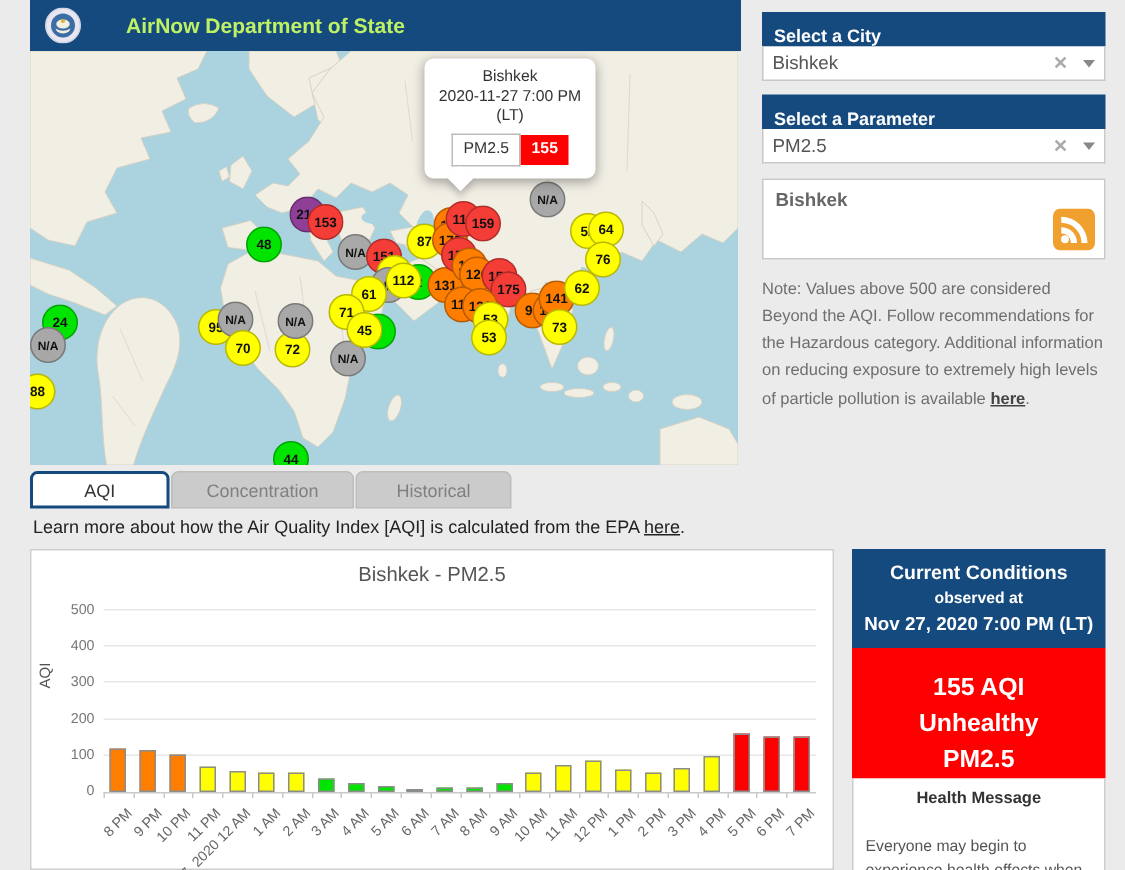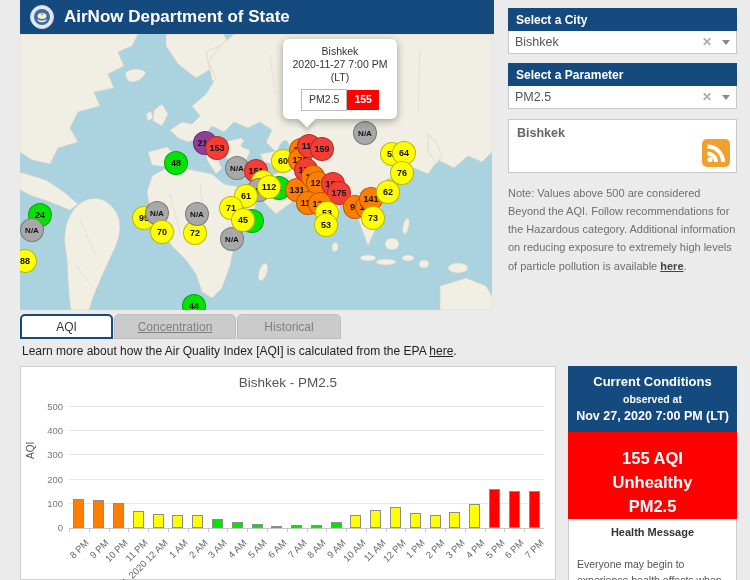--- a/index.html
+++ b/index.html
@@ -6,21 +6,21 @@
   html,body { margin:0; padding:0; }
   body {
     width:750px; height:580px; overflow:hidden; position:relative;
     background:#ebebeb; font-family:"Liberation Sans", sans-serif;
   }
   .abs { position:absolute; }
 
   
   #headerbar { left:20px; top:0; width:474px; height:34px; background:#154a7f;
     display:flex; align-items:center; gap:10px; padding:0 10px; }
-  #headerbar .title { color:#ffffff; font-weight:bold; font-size:17px; }
+  #headerbar .title { color:#bef264; font-weight:bold; font-size:14px;margin-left:20px; }
   #seal { width:24px; height:24px; flex:0 0 auto; }
 
   
   #map { left:20px; top:34px; width:472px; height:276px; overflow:hidden; background:#aad3df; }
   #map svg { position:absolute; left:0; top:0; }
   .marker { position:absolute; width:24px; height:24px; border-radius:50%;
     display:flex; align-items:center; justify-content:center;
     font-size:9px; font-weight:bold; color:#111;
     border:1px solid rgba(0,0,0,.28); z-index:2; }
   .marker.na { font-size:8px; }
@@ -32,21 +32,21 @@
   #popup .tail { position:absolute; left:18px; bottom:-6px; width:12px; height:12px;
     background:#fff; transform:rotate(45deg); box-shadow:3px 3px 4px rgba(0,0,0,.18); z-index:4;}
   #popup table { border-collapse:collapse; margin:5px auto 0 auto; }
   #popup th { background:#154a7f; color:#fff; font-size:10.5px; padding:3px 7px; }
   #popup td { font-size:10.5px; padding:3px 7px; }
   #popup td.pollutant { border:1px solid #bbb; background:#fff; }
   #popup td.aqi { background:#ff0000; color:#fff; font-weight:bold; }
 
   
   .panel-header { left:508px; width:229px; height:23px; background:#154a7f; color:#fff;
-    font-size:12px; font-weight:bold; display:flex; align-items:center; padding:0 8px; }
+    font-size:12px; font-weight:bold; display:flex; align-items:flex-end; padding:0 8px; }
   .dropdown { left:508px; width:229px; height:23px; background:#fff; border:1px solid #c8c8c8;
     border-top:none; display:flex; align-items:center; padding:0 6px; font-size:12.5px; color:#555; }
   .dropdown .val { flex:1; }
   .dd-x { color:#aaa; font-size:12px; font-weight:bold; margin-right:10px; cursor:pointer; }
   .dd-caret { width:0; height:0; border-left:4px solid transparent; border-right:4px solid transparent;
     border-top:5px solid #888; }
   #feedbox { left:508px; top:119px; width:229px; height:54px; background:#fff; border:1px solid #c8c8c8; }
   #feedbox .label { position:absolute; left:8px; top:6px; font-size:12.5px; font-weight:bold; color:#666; }
   #rss { position:absolute; right:6px; bottom:5px; width:28px; height:28px; }
   #note { left:508px; top:184px; width:230px; font-size:11px; color:#6e6e6e; line-height:1.65; }
@@ -177,21 +177,21 @@
       <div class="marker na" style="left: 205px; top: 122px; background: rgb(168, 168, 168);">N/A</div>
       <div class="marker" style="left: 224px; top: 125px; background: rgb(245, 61, 56);">151</div>
       <div class="marker" style="left: 231px; top: 136px; background: rgb(255, 255, 0);">84</div>
       <div class="marker na" style="left: 227px; top: 144px; background: rgb(168, 168, 168);">N/A</div>
       <div class="marker" style="left: 247px; top: 142px; background: rgb(0, 228, 0);">2</div>
       <div class="marker" style="left: 237px; top: 141px; background: rgb(255, 255, 0);">112</div>
       <div class="marker" style="left: 214px; top: 150px; background: rgb(255, 255, 0);">61</div>
       <div class="marker" style="left: 199px; top: 162px; background: rgb(255, 255, 0);">71</div>
       <div class="marker" style="left: 220px; top: 175px; background: rgb(0, 228, 0);"></div>
       <div class="marker" style="left: 211px; top: 174px; background: rgb(255, 255, 0);">45</div>
-      <div class="marker" style="left: 251px; top: 115px; background: rgb(255, 255, 0);">60</div>
+      <div class="marker" style="left: 251px; top: 115px; background: rgb(255, 255, 0);">87</div>
       <div class="marker" style="left: 265px; top: 144px; background: rgb(255, 126, 0);">131</div>
       <div class="marker" style="left: 269px; top: 104px; background: rgb(255, 126, 0);">107</div>
       <div class="marker" style="left: 268px; top: 114px; background: rgb(255, 126, 0);">170</div>
       <div class="marker" style="left: 277px; top: 100px; background: rgb(245, 61, 56);">118</div>
       <div class="marker" style="left: 290px; top: 103px; background: rgb(245, 61, 56);">159</div>
       <div class="marker" style="left: 274px; top: 124px; background: rgb(245, 61, 56);">178</div>
       <div class="marker" style="left: 281px; top: 131px; background: rgb(255, 126, 0);">156</div>
       <div class="marker" style="left: 286px; top: 137px; background: rgb(255, 126, 0);">120</div>
       <div class="marker" style="left: 301px; top: 138px; background: rgb(245, 61, 56);">154</div>
       <div class="marker" style="left: 307px; top: 147px; background: rgb(245, 61, 56);">175</div>
@@ -254,21 +254,21 @@
   </svg>
 </div>
 
 <div class="abs" id="note">
   <span>Note: Values above 500 are considered Beyond the AQI. Follow recommendations for the Hazardous category. Additional information on reducing exposure to extremely high levels of particle pollution is available </span><a>here</a><span>.</span>
 </div>
 
 <div class="abs tab active" style="left:20px; width:93px;">
   <span>AQI</span>
 </div>
-<div class="abs tab inactive" style="left:114px; width:122px;text-decoration:underline;">
+<div class="abs tab inactive" style="left:114px; width:122px;">
   <span>Concentration</span>
 </div>
 <div class="abs tab inactive" style="left:237px; width:104px;">
   <span>Historical</span>
 </div>
 
 <div class="abs" id="learnmore">
   <span>Learn more about how the Air Quality Index [AQI] is calculated from the EPA </span><a style="text-decoration:underline;">here</a><span>.</span>
 </div>
 

